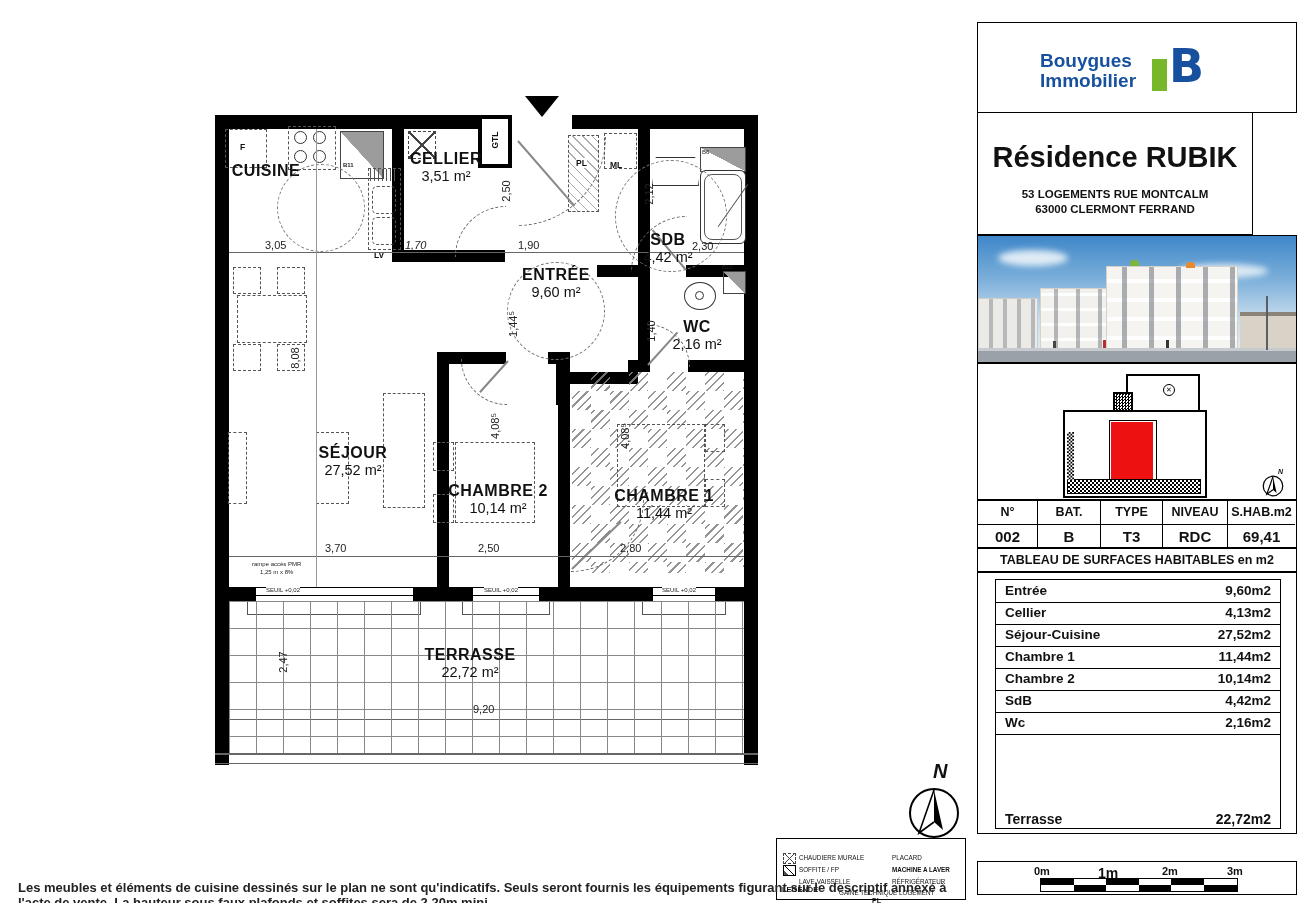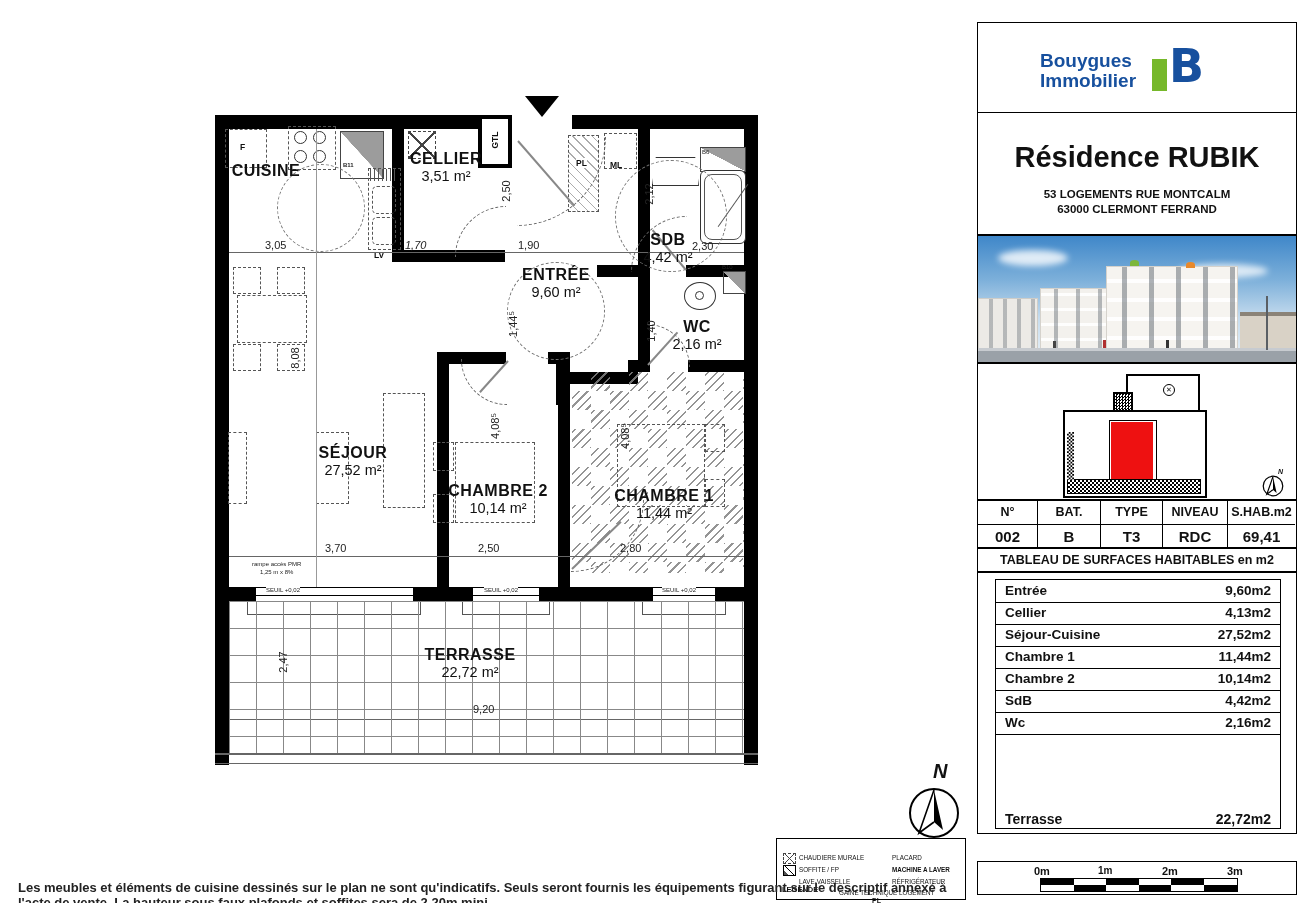--- a/index.html
+++ b/index.html
@@ -268,21 +268,21 @@
         <div>Bouygues</div>
         <div>Immobilier</div>
       </div>
       <div style="position:absolute;left:112px;top:4px;width:70px;height:48px;">
         <div style="position:absolute;left:0;top:10px;width:15px;height:32px;background:#76b82a;"></div>
         <div style="position:absolute;left:17px;top:-10px;font-family:'DejaVu Sans',sans-serif;font-weight:bold;font-size:46px;color:#17509e;">B</div>
       </div>
     </div>
   </div>
 
-  <div class="sbox" style="left:977px;top:112px;width:320px;height:123px;">
+  <div class="sbox" style="left:977px;top:112px;width:276px;height:123px;">
     <div class="title-main abs" style="left:0;top:28px;width:100%;">Résidence RUBIK</div>
     <div class="addr abs" style="left:0;top:74px;width:100%;">
       <div>53 LOGEMENTS RUE MONTCALM</div>
       <div>63000 CLERMONT FERRAND</div>
     </div>
   </div>
 
   <div class="sbox" style="left:977px;top:235px;width:320px;height:128px;overflow:hidden;">
     <div class="abs" style="left:0;top:0;width:100%;height:100%;background:linear-gradient(180deg,#3f87c9 0%,#7db0da 35%,#c6dcee 65%,#e9f1f7 100%);"></div>
     <div class="abs" style="left:20px;top:14px;width:70px;height:16px;background:rgba(255,255,255,.8);border-radius:50%;filter:blur(3px);"></div>
@@ -371,21 +371,21 @@
       <div class="srow" style="top:228px;height:21px;border-bottom:none;font-size:14px;">
         <span class="l">Terrasse</span>
           <span class="v">22,72m2</span>
         </div>
     </div>
   </div>
 
 
   <div class="sbox" style="left:977px;top:861px;width:320px;height:34px;">
     <div class="abs" style="left:56px;top:3px;font-weight:bold;font-size:11px;">0m</div>
-    <div class="abs" style="left:120px;top:3px;font-weight:bold;font-size:10px;">1m</div>
+    <div class="abs" style="left:120px;top:3px;font-weight:bold;font-size:14px;">1m</div>
     <div class="abs" style="left:184px;top:3px;font-weight:bold;font-size:11px;">2m</div>
     <div class="abs" style="left:249px;top:3px;font-weight:bold;font-size:11px;">3m</div>
     <div class="abs" style="left:62px;top:16px;width:196px;height:12px;border:1px solid #000;">
       <div style="position:absolute;left:0;top:0;width:100%;height:6px;background:repeating-linear-gradient(90deg,#000 0 32.6px,#fff 32.6px 65.2px);"></div>
       <div style="position:absolute;left:0;top:6px;width:100%;height:6px;background:repeating-linear-gradient(90deg,#fff 0 32.6px,#000 32.6px 65.2px);"></div>
     </div>
   </div>
 
 </div>
 

